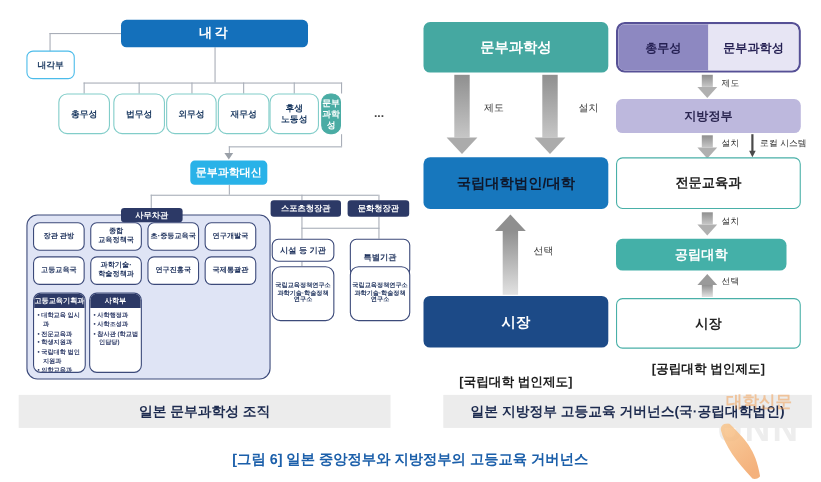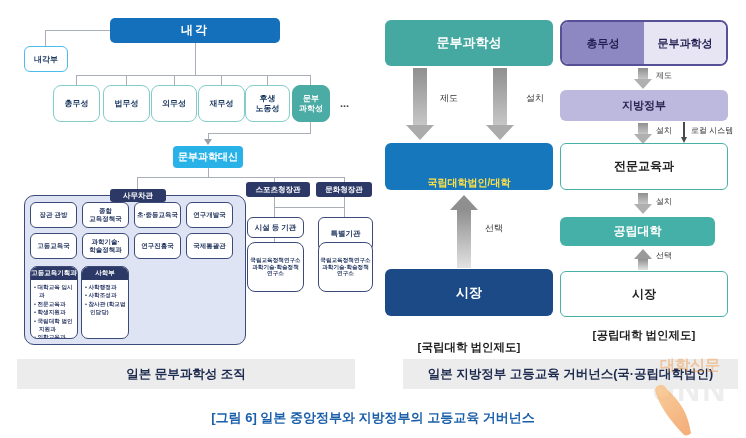--- a/index.html
+++ b/index.html
@@ -22,21 +22,21 @@
   .dept-h{background:#2c3966;color:#fff;font-size:6.5px;font-weight:bold;height:13px;display:flex;align-items:center;justify-content:center;}
   .dept-b{padding:3px 2px 0 3px;font-size:5.6px;color:#2c3966;font-weight:bold;line-height:1.5;}
   .li{padding-left:5px;text-indent:-5px;}
   .li::before{content:"• ";}
   .smallbox{background:#fff;border:1.2px solid #3c4a7a;border-radius:6px;color:#22355f;font-size:7.5px;}
   .inst{border-radius:8px;font-size:5.6px;font-weight:bold;line-height:1.6;}
   .dots{position:absolute;font-size:11px;font-weight:bold;color:#444;}
   .arrowhead{position:absolute;width:0;height:0;}
   
   .teal-big{background:#45a8a1;color:#fff;border-radius:6px;font-size:13px;}
-  .blue-big{background:#1777bd;color:#fde047;border-radius:6px;font-size:10px;align-items:flex-end;}
+  .blue-big{background:#1777bd;color:#0f172a;border-radius:6px;font-size:13px;}
   .navy-big{background:#1c4a87;color:#fff;border-radius:6px;font-size:13px;}
   .lavender{background:#bdb8dd;color:#2a2550;border-radius:6px;font-size:11px;}
   .outline-teal{background:#fff;border:1.6px solid #49b0a8;border-radius:6px;color:#222;font-size:12px;}
   .teal-mid{background:#44b0a8;color:#fff;border-radius:6px;font-size:12px;}
   .split{position:absolute;display:flex;border:2px solid #565096;border-radius:8px;overflow:hidden;box-sizing:border-box;}
   .split > div{flex:1;display:flex;align-items:center;justify-content:center;font-weight:bold;font-size:11px;color:#241f52;}
   .split .lhalf{background:#8d88c1;}
   .split .rhalf{background:#e7e5f4;}
   .shaft-down{position:absolute;background:linear-gradient(to bottom,#8f8f8f,#c6c6c6);}
   .shaft-up{position:absolute;background:linear-gradient(to top,#e2e2e2,#8f8f8f);}
@@ -96,21 +96,21 @@
   <div class="box c-ministry" style="left:198px;top:85px;width:47px;height:37px;">
       <span class="pre">재무성</span>
     </div>
   <div class="box c-ministry" style="left:151px;top:85px;width:46px;height:37px;">
       <span class="pre">외무성</span>
     </div>
   <div class="box c-ministry" style="left:245px;top:85px;width:45px;height:37px;">
       <span class="pre">후생
 노동성</span>
     </div>
-  <div class="box c-ministry teal" style="left:292px;top:85px;width:38px;height:37px;">
+  <div class="box c-ministry teal" style="left:292px;top:85px;width:18px;height:37px;">
       <span class="pre">문부
 과학성</span>
     </div>
   <div class="dots" style="left:340px;top:97px;">...</div>
 
   <div class="box c-minister" style="left:173px;top:146px;width:70px;height:22px;">
       <span>문부과학대신</span>
     </div>
 
   <div class="grp" style="left:24px;top:195px;width:222px;height:150px;"></div>

